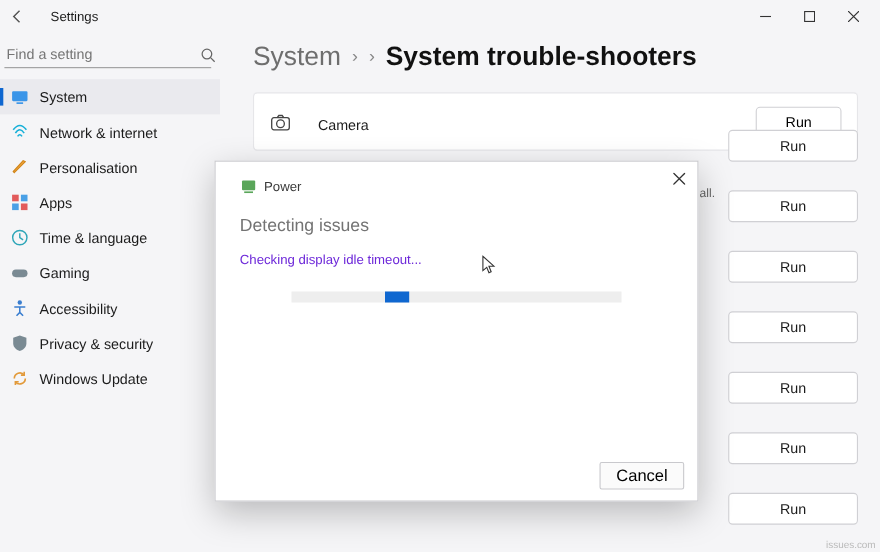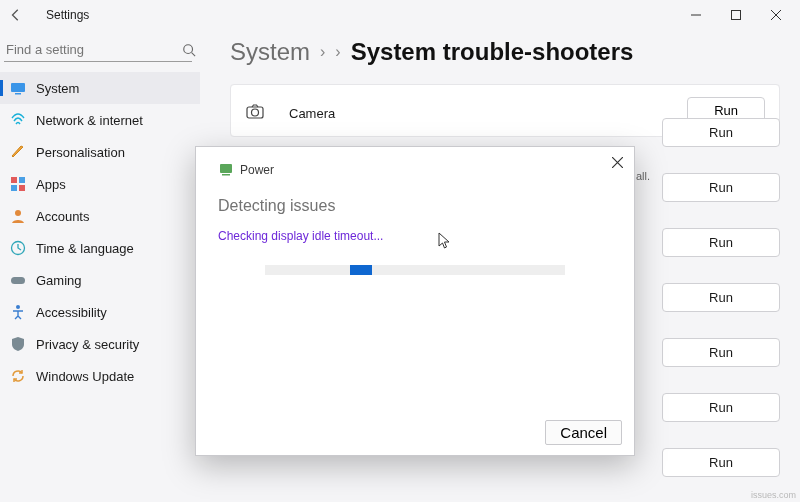--- a/index.html
+++ b/index.html
@@ -122,29 +122,20 @@
               <rect x="9" y="1" width="6" height="6" fill="#4aa0e6"></rect>
               <rect x="1" y="9" width="6" height="6" fill="#4aa0e6"></rect>
               <rect x="9" y="9" width="6" height="6" fill="#e25b5b"></rect>
             </svg>
           </span>
         <span>Apps</span>
       </div>
       <div class="nav-item">
         <span class="nav-icon">
             <svg width="16" height="16">
-              <circle cx="8" cy="5" r="3" fill="#e28a3b"></circle>
-              <path d="M2 15c1-4 11-4 12 0" fill="#e28a3b"></path>
-            </svg>
-          </span>
-        <span>Accounts</span>
-      </div>
-      <div class="nav-item">
-        <span class="nav-icon">
-            <svg width="16" height="16">
               <circle cx="8" cy="8" r="6.5" fill="none" stroke="#2fa6b8" stroke-width="1.3"></circle>
               <path d="M8 4v4l3 2" fill="none" stroke="#2fa6b8" stroke-width="1.3"></path>
             </svg>
           </span>
         <span>Time &amp; language</span>
       </div>
       <div class="nav-item">
         <span class="nav-icon">
             <svg width="16" height="16">
               <rect x="1" y="5" width="14" height="7" rx="3.5" fill="#7a8a93"></rect>

